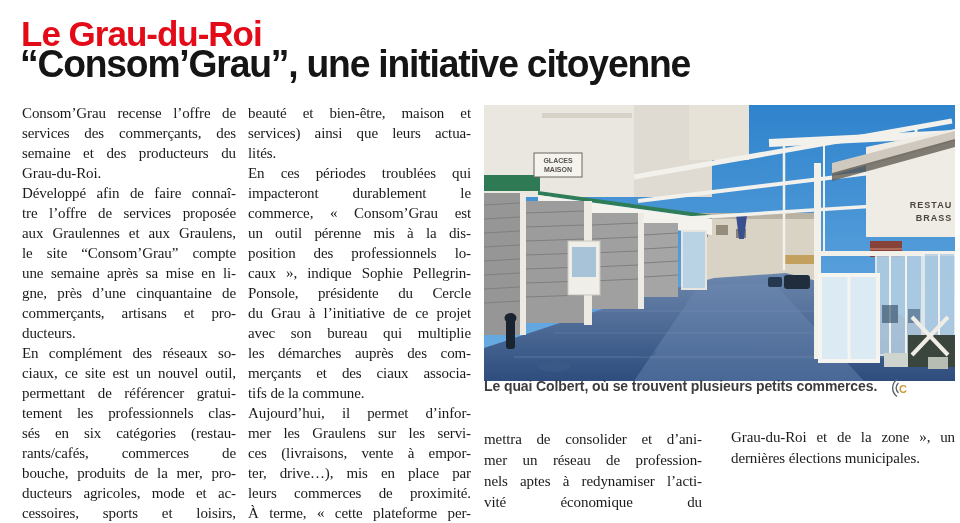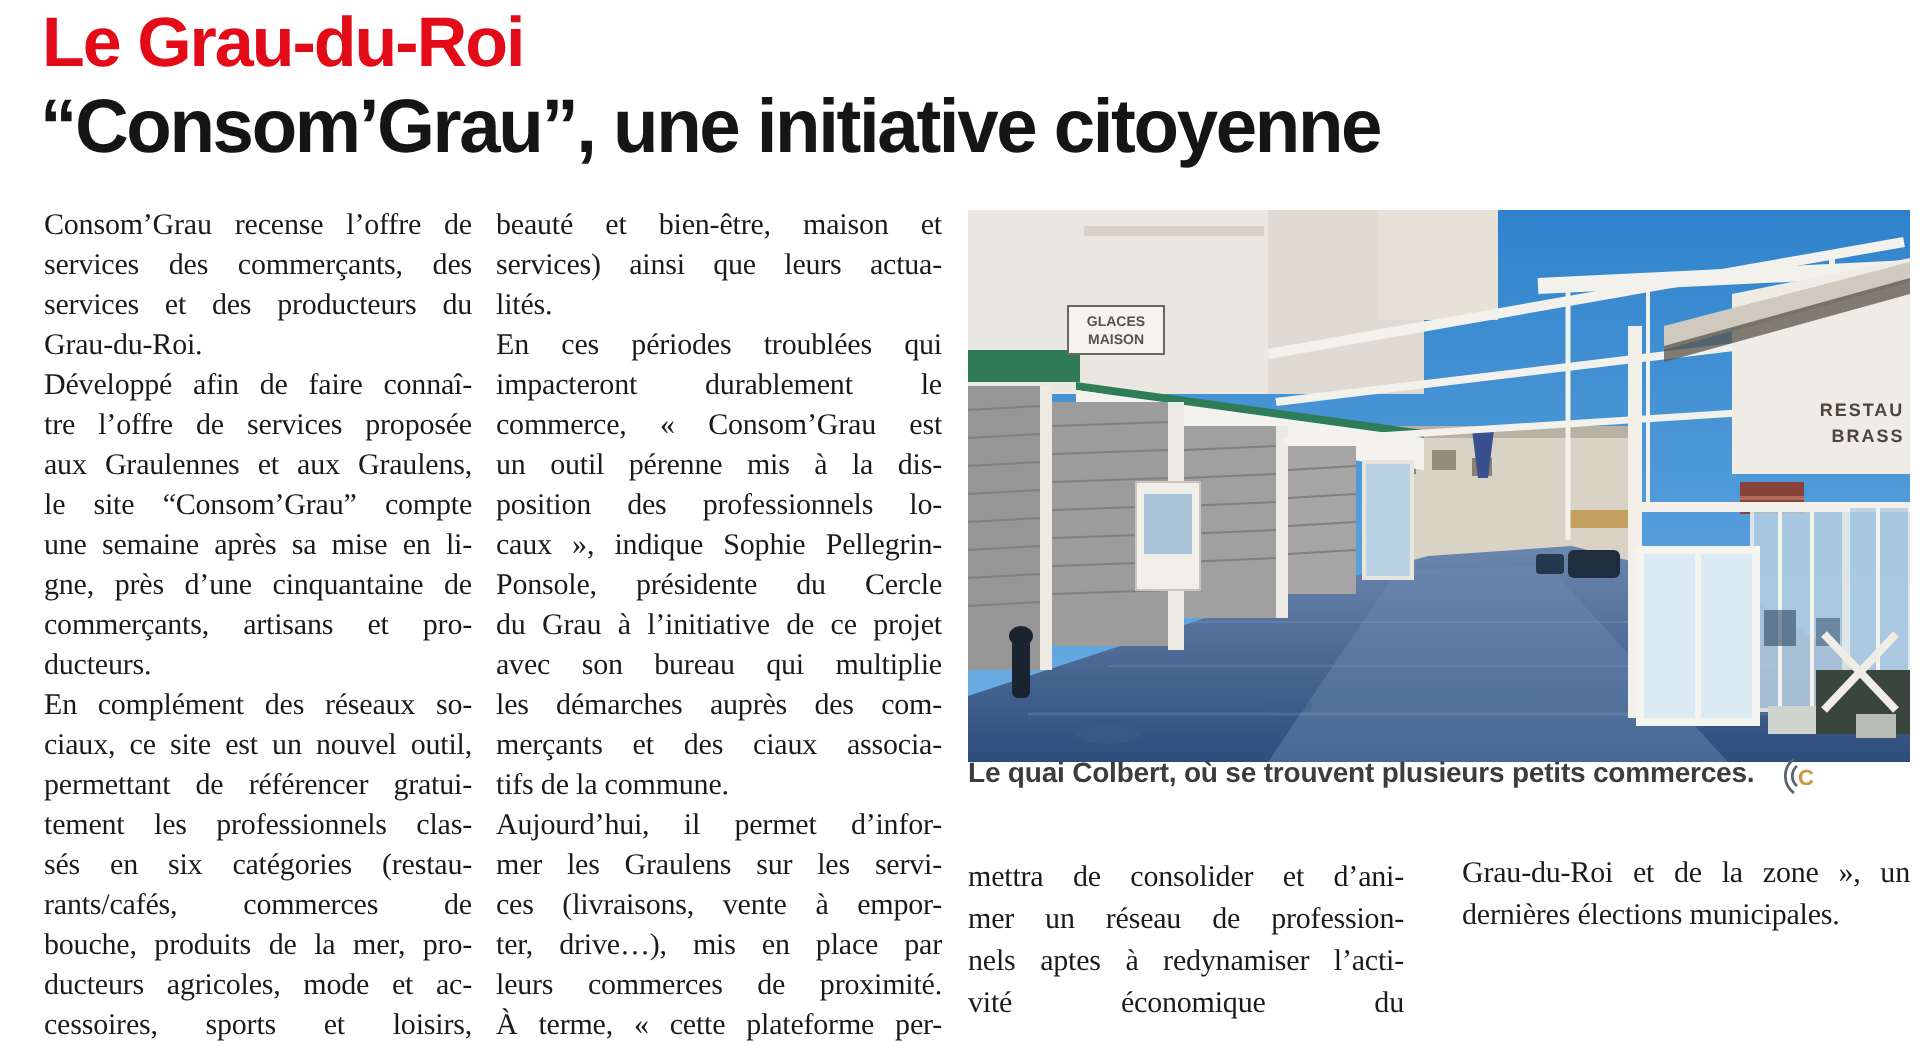--- a/index.html
+++ b/index.html
@@ -1,18 +1,18 @@
 <!DOCTYPE html>
 <html><head>
 <meta charset="utf-8">
 <style>
   html,body{margin:0;padding:0;background:#fff;}
   #page{position:relative;width:960px;height:523px;background:#ffffff;overflow:hidden;
         font-family:"Liberation Serif", serif;color:#1a1a1a;}
-  .kicker{position:absolute;left:21px;top:2px;font-family:"Liberation Sans",sans-serif;
+  .kicker{position:absolute;left:21px;top:14px;font-family:"Liberation Sans",sans-serif;
           font-weight:700;font-size:35px;letter-spacing:-1px;line-height:40px;}
   .headline{position:absolute;left:20px;top:42px;font-family:"Liberation Sans",sans-serif;
             font-weight:700;font-size:38px;letter-spacing:-1.2px;color:#151515;line-height:44px;
             transform:scaleX(.98);transform-origin:left;}
   .col{position:absolute;overflow:hidden;font-size:15px;line-height:20px;letter-spacing:-0.1px;}
   .col .line{white-space:nowrap;text-align:justify;text-align-last:justify;}
   .col .line.last{text-align-last:left;}
   .col .it{}
   #col1{left:22px;top:103px;width:214px;height:420px;}
   #col2{left:248px;top:103px;width:223px;height:420px;}
@@ -32,21 +32,21 @@
 <body>
 
 <div id="page">
 
   <div class="kicker" style="color: rgb(227, 11, 23);">Le Grau-du-Roi</div>
   <div class="headline">“Consom’Grau”, une initiative citoyenne</div>
 
   <div id="col1" class="col">
       <div class="line"><span>Consom’Grau recense l’offre de</span></div>
       <div class="line"><span>services des commerçants, des</span></div>
-      <div class="line"><span>services et des producteurs du</span></div>
+      <div class="line"><span>semaine et des producteurs du</span></div>
       <div class="line last"><span>Grau-du-Roi.</span></div>
       <div class="line"><span>Développé afin de faire connaî-</span></div>
       <div class="line"><span>tre l’offre de services proposée</span></div>
       <div class="line"><span>aux Graulennes et aux Graulens,</span></div>
       <div class="line"><span>le site “Consom’Grau” compte</span></div>
       <div class="line"><span>une semaine après sa mise en li-</span></div>
       <div class="line"><span>gne, près d’une cinquantaine de</span></div>
       <div class="line"><span>commerçants, artisans et pro-</span></div>
       <div class="line last"><span>ducteurs.</span></div>
       <div class="line"><span>En complément des réseaux so-</span></div>

